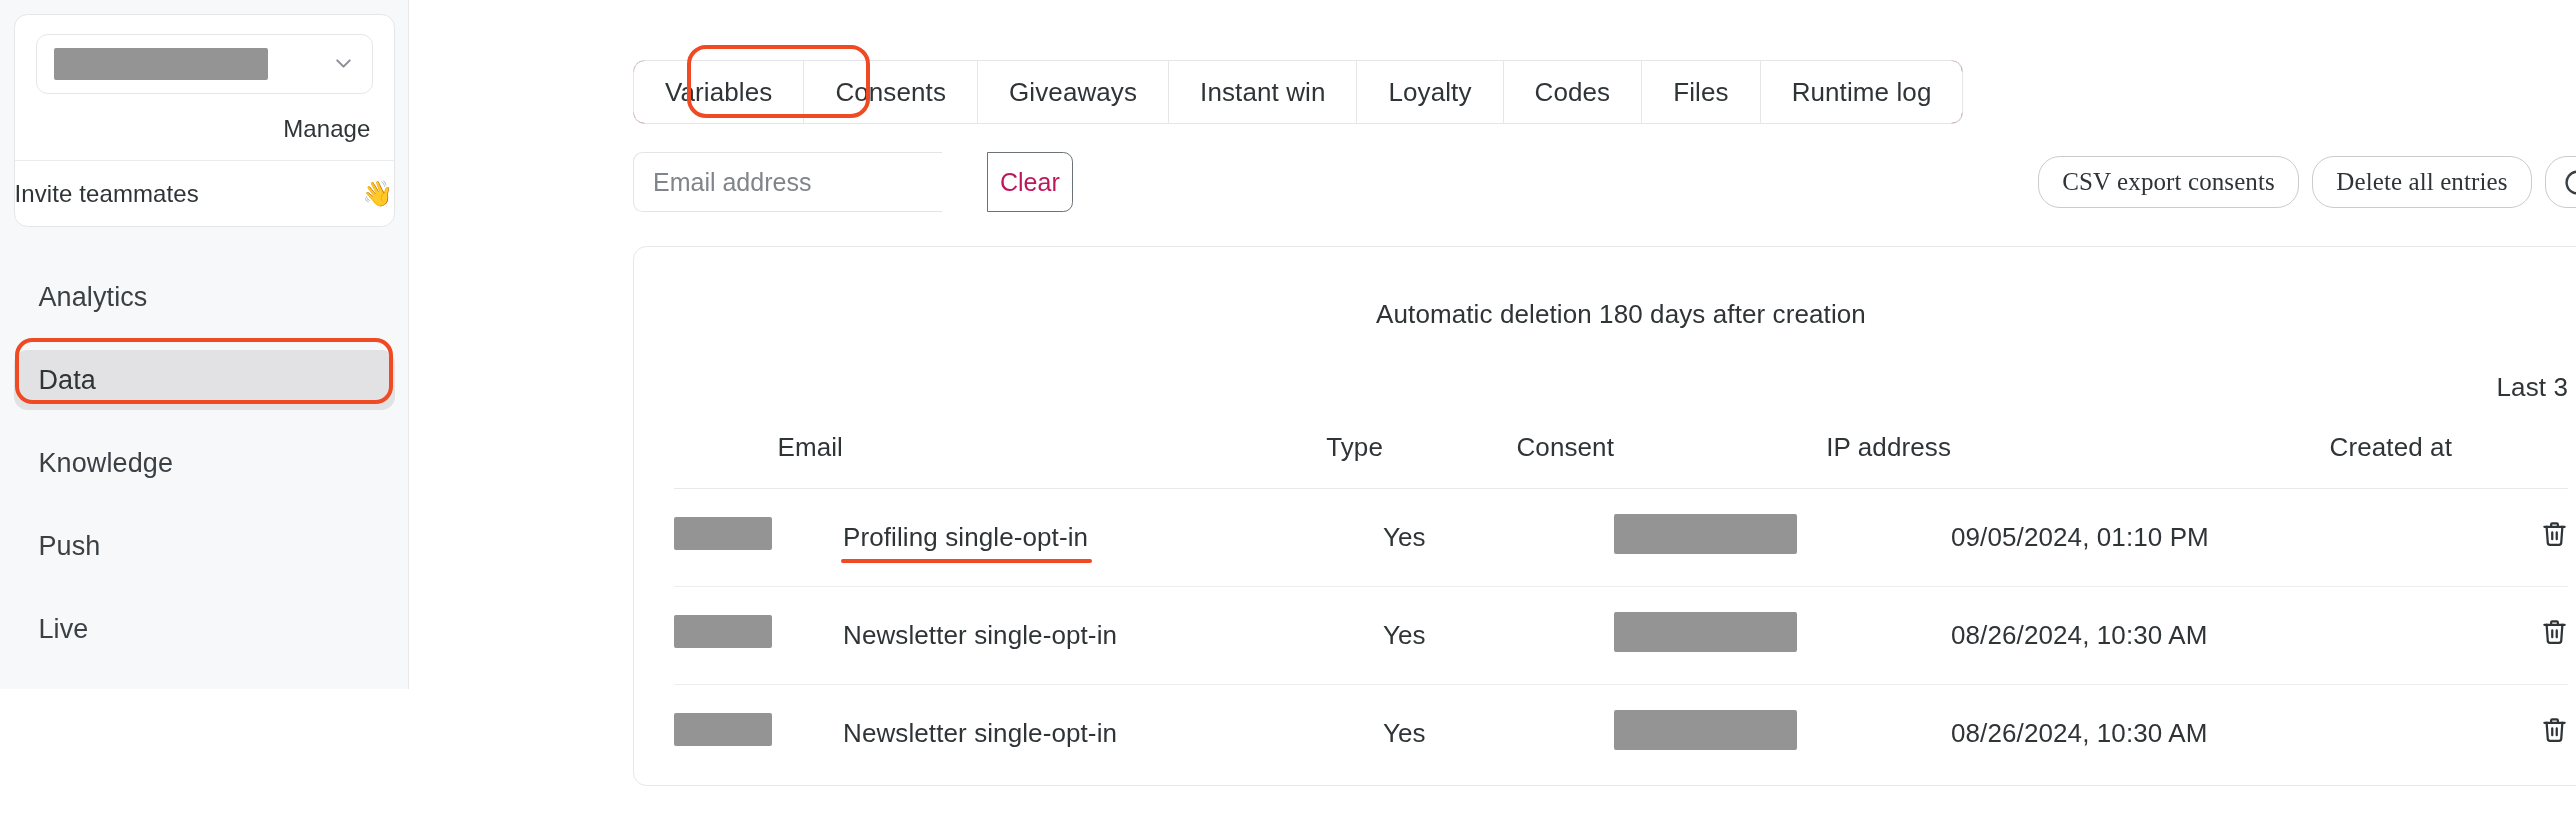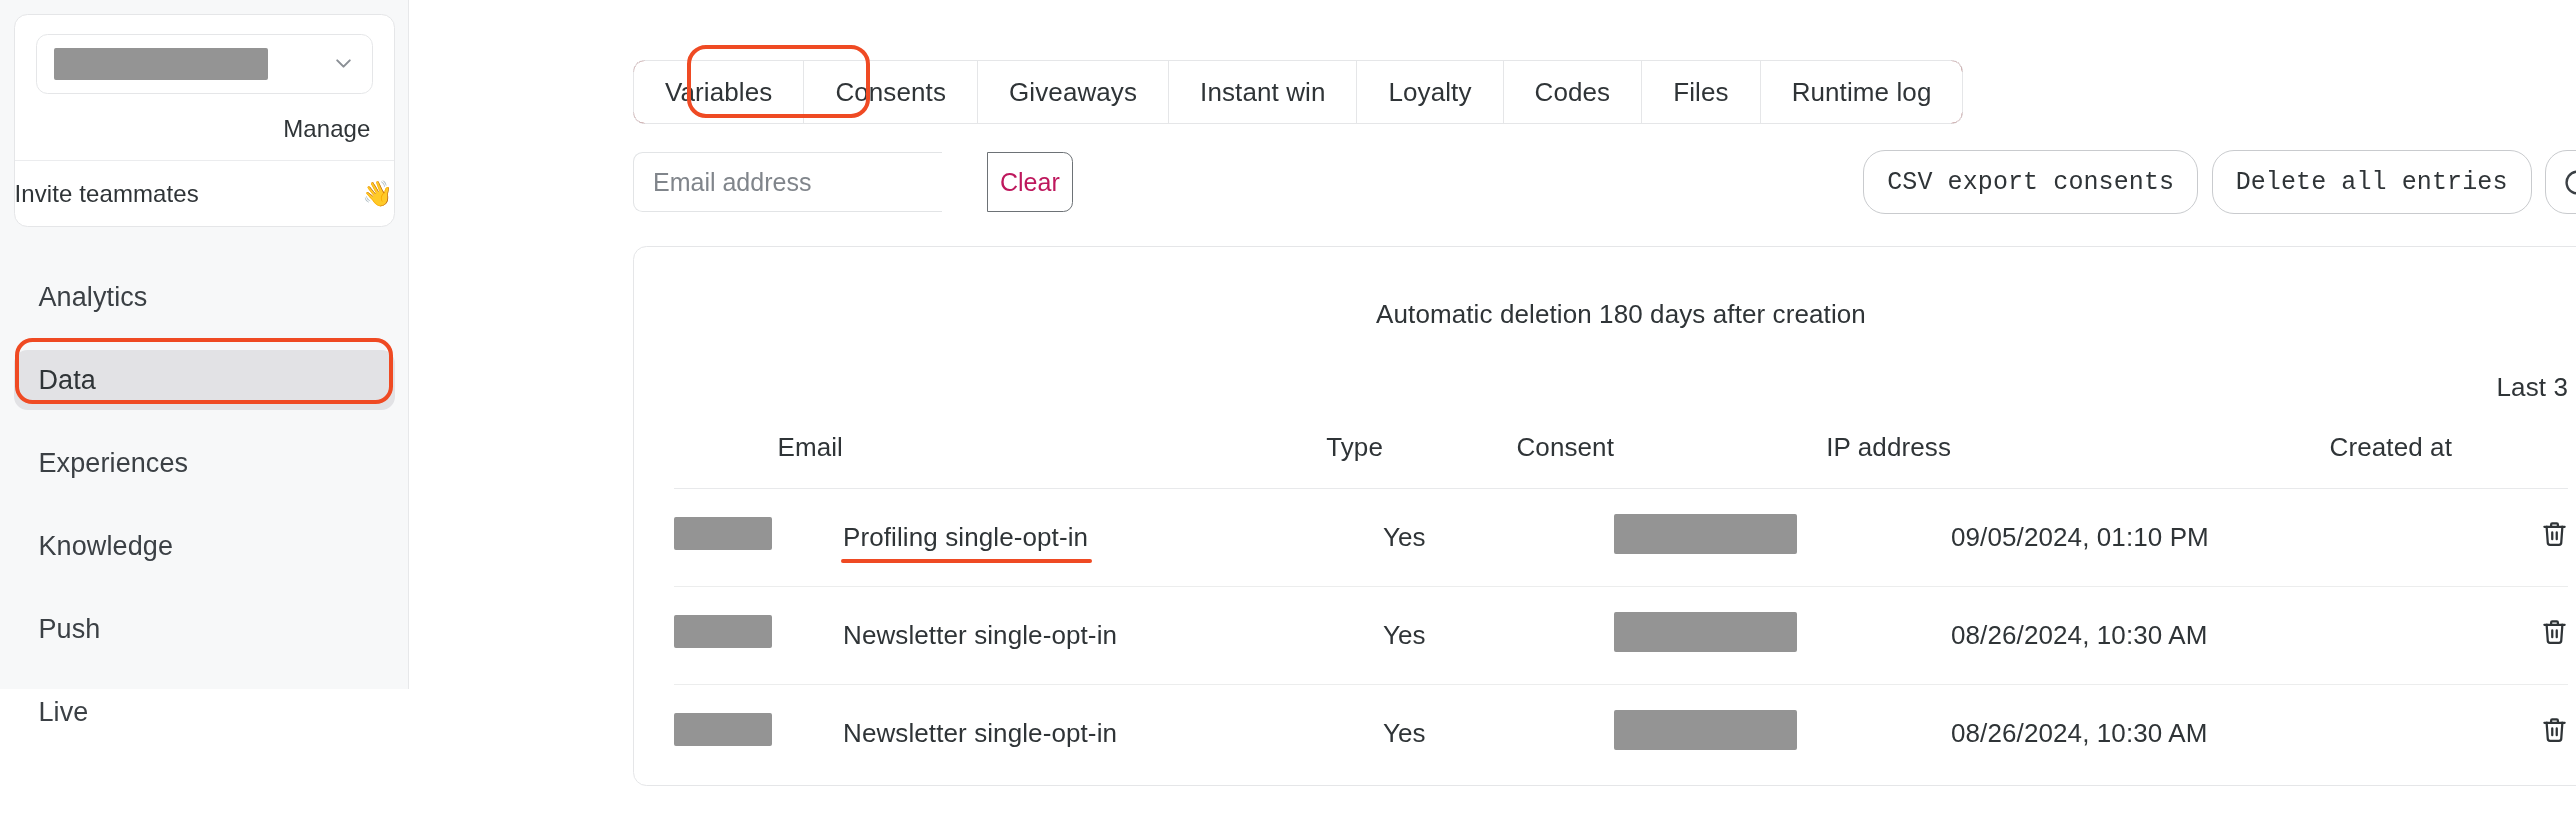--- a/index.html
+++ b/index.html
@@ -239,27 +239,27 @@
   }
 
   .toolbar-right {
     margin-left: auto;
     display: flex;
     align-items: center;
     gap: 13.5px;
   }
 
   .tool-btn {
-    height: 64px;
+    height: 52px;
     padding: 0 23px;
     border: 1.9px solid #c9cbce;
     border-radius: 22px;
     background: #ffffff;
     font-size: 25px;
-    font-family: Liberation Mono, monospace;
+    font-family: Liberation Serif, serif;
     color: #2f3437;
     cursor: pointer;
     display: flex;
     align-items: center;
     white-space: nowrap;
     letter-spacing: 0.1px;
   }
 
   .icon-btn {
     width: 64px;
@@ -382,23 +382,20 @@
         <span class="wave-emoji">👋</span>
       </div>
     </div>
 
     <nav class="nav">
       <div class="nav-item">
         <span>Analytics</span>
       </div>
       <div class="nav-item active">
         <span>Data</span>
-      </div>
-      <div class="nav-item">
-        <span>Experiences</span>
       </div>
       <div class="nav-item">
         <span>Knowledge</span>
       </div>
       <div class="nav-item">
         <span>Push</span>
       </div>
       <div class="nav-item">
         <span>Live</span>
       </div>

